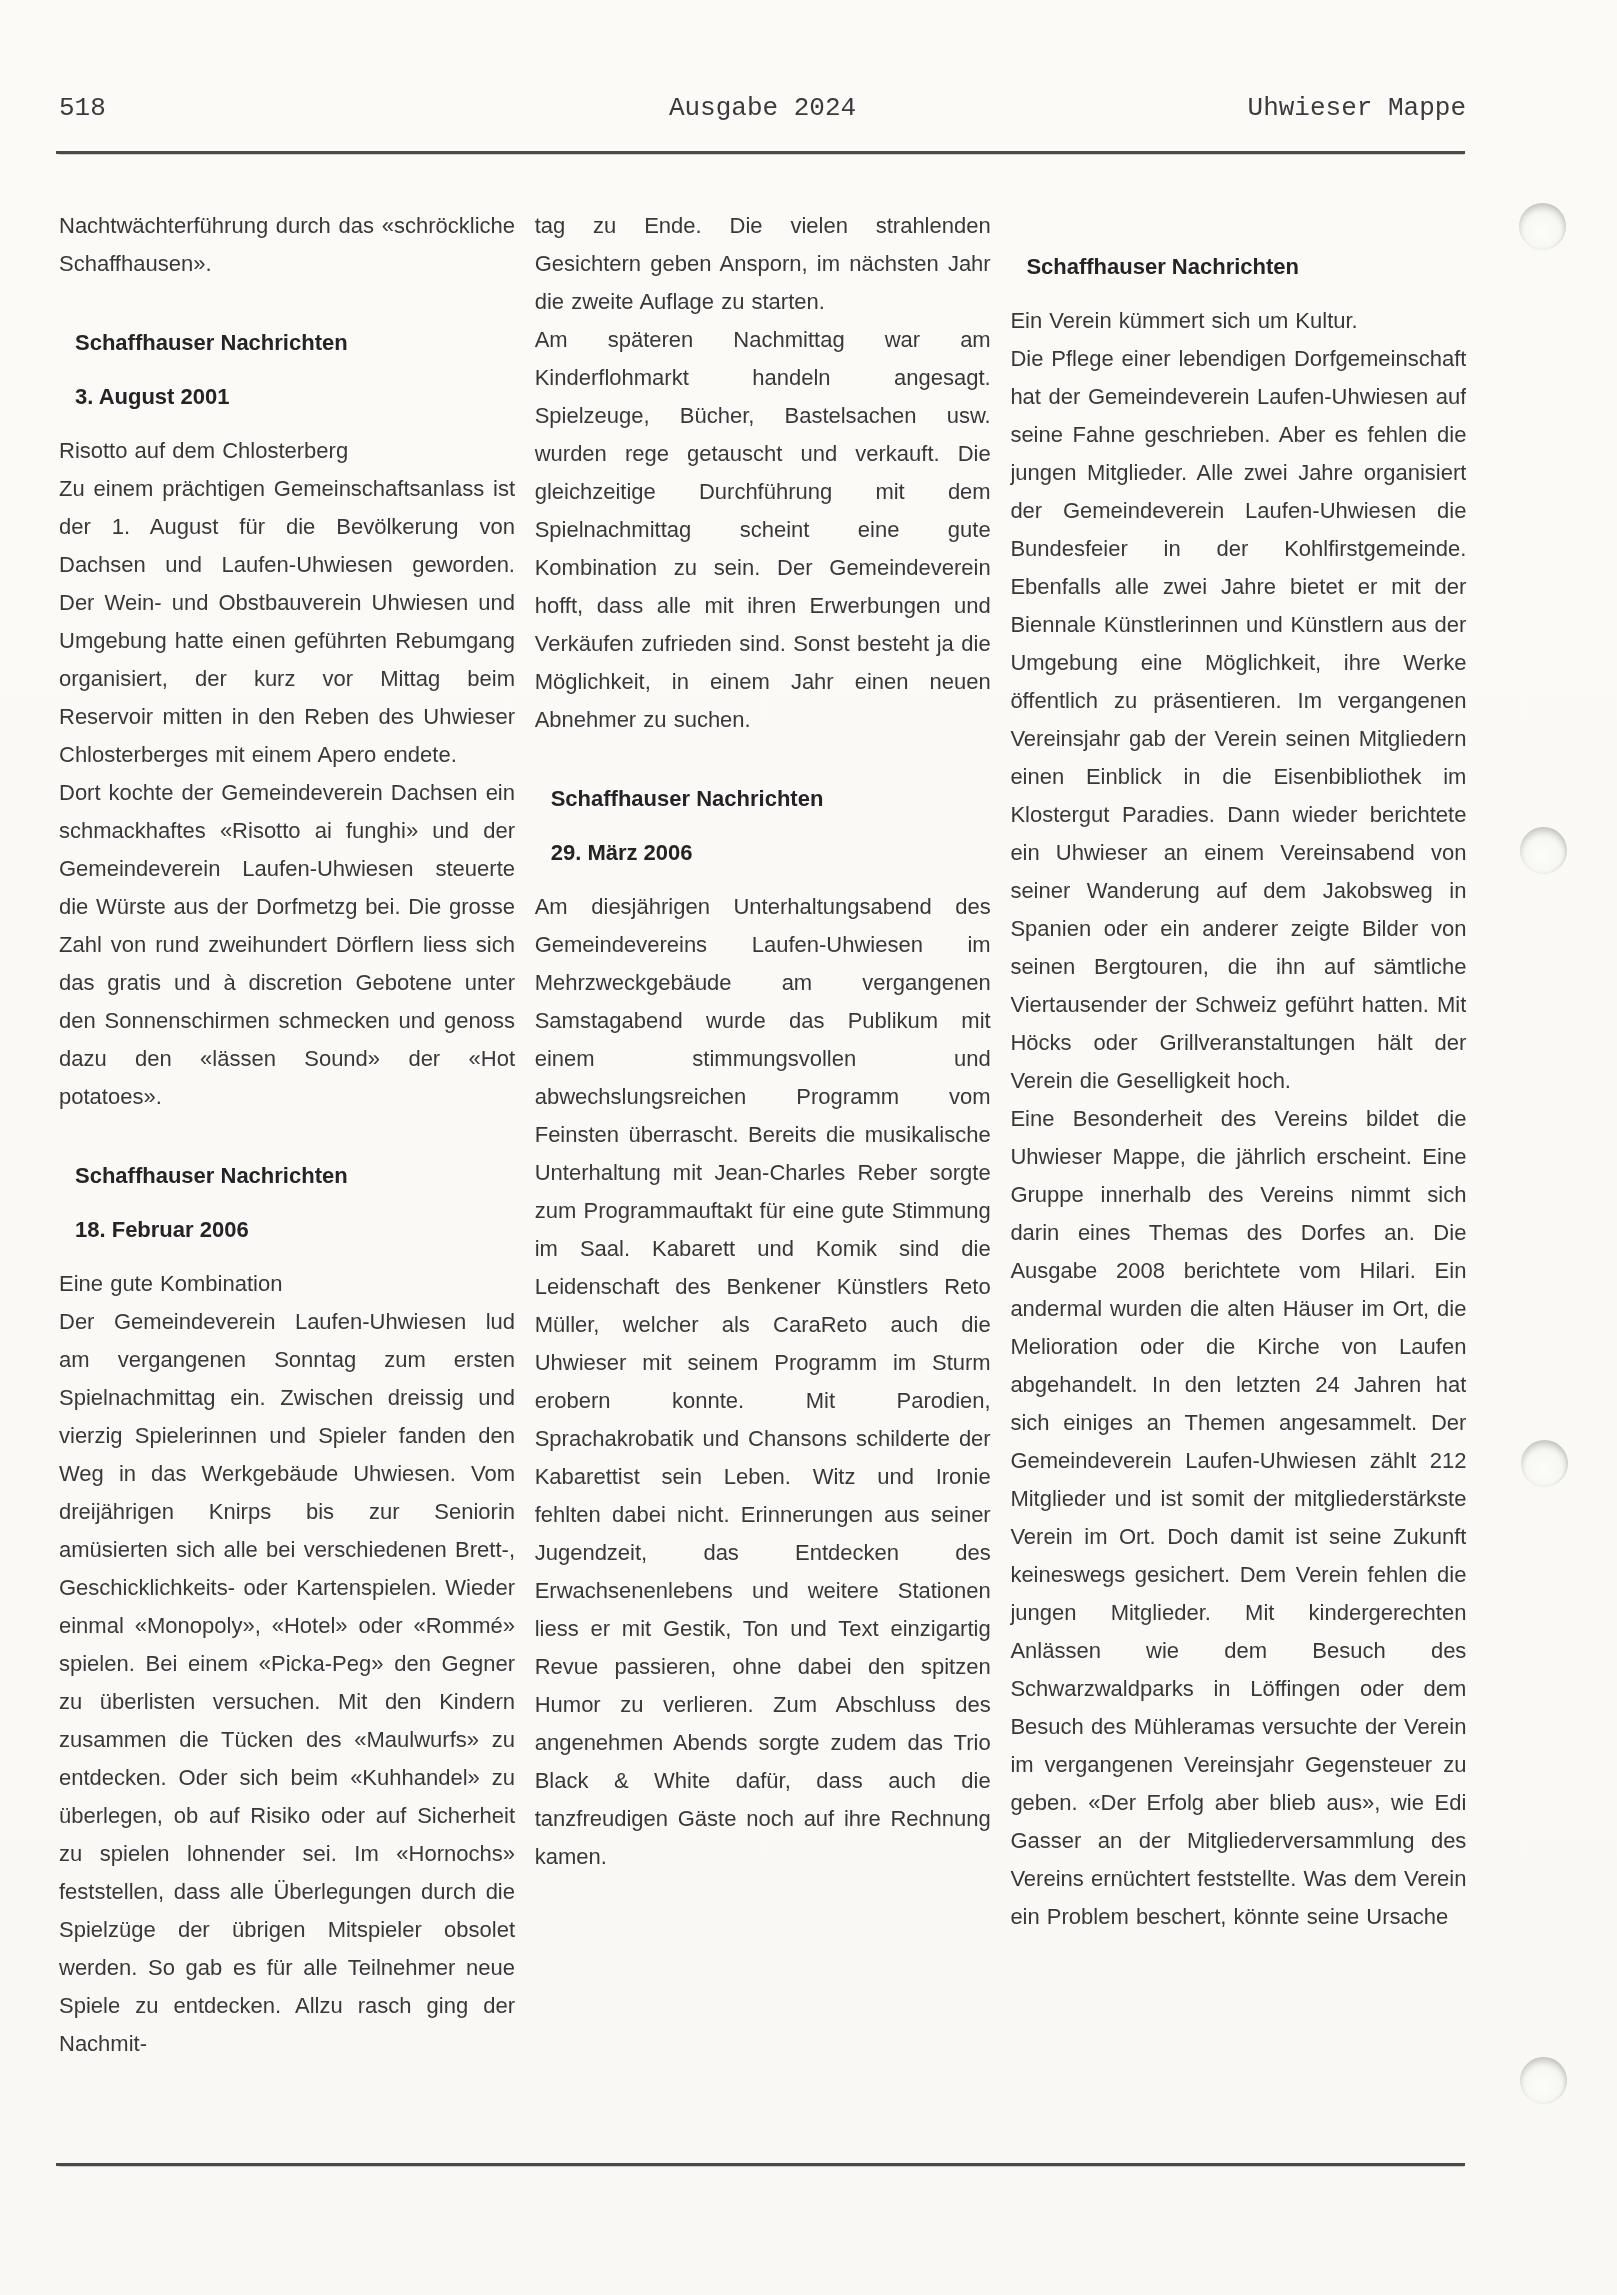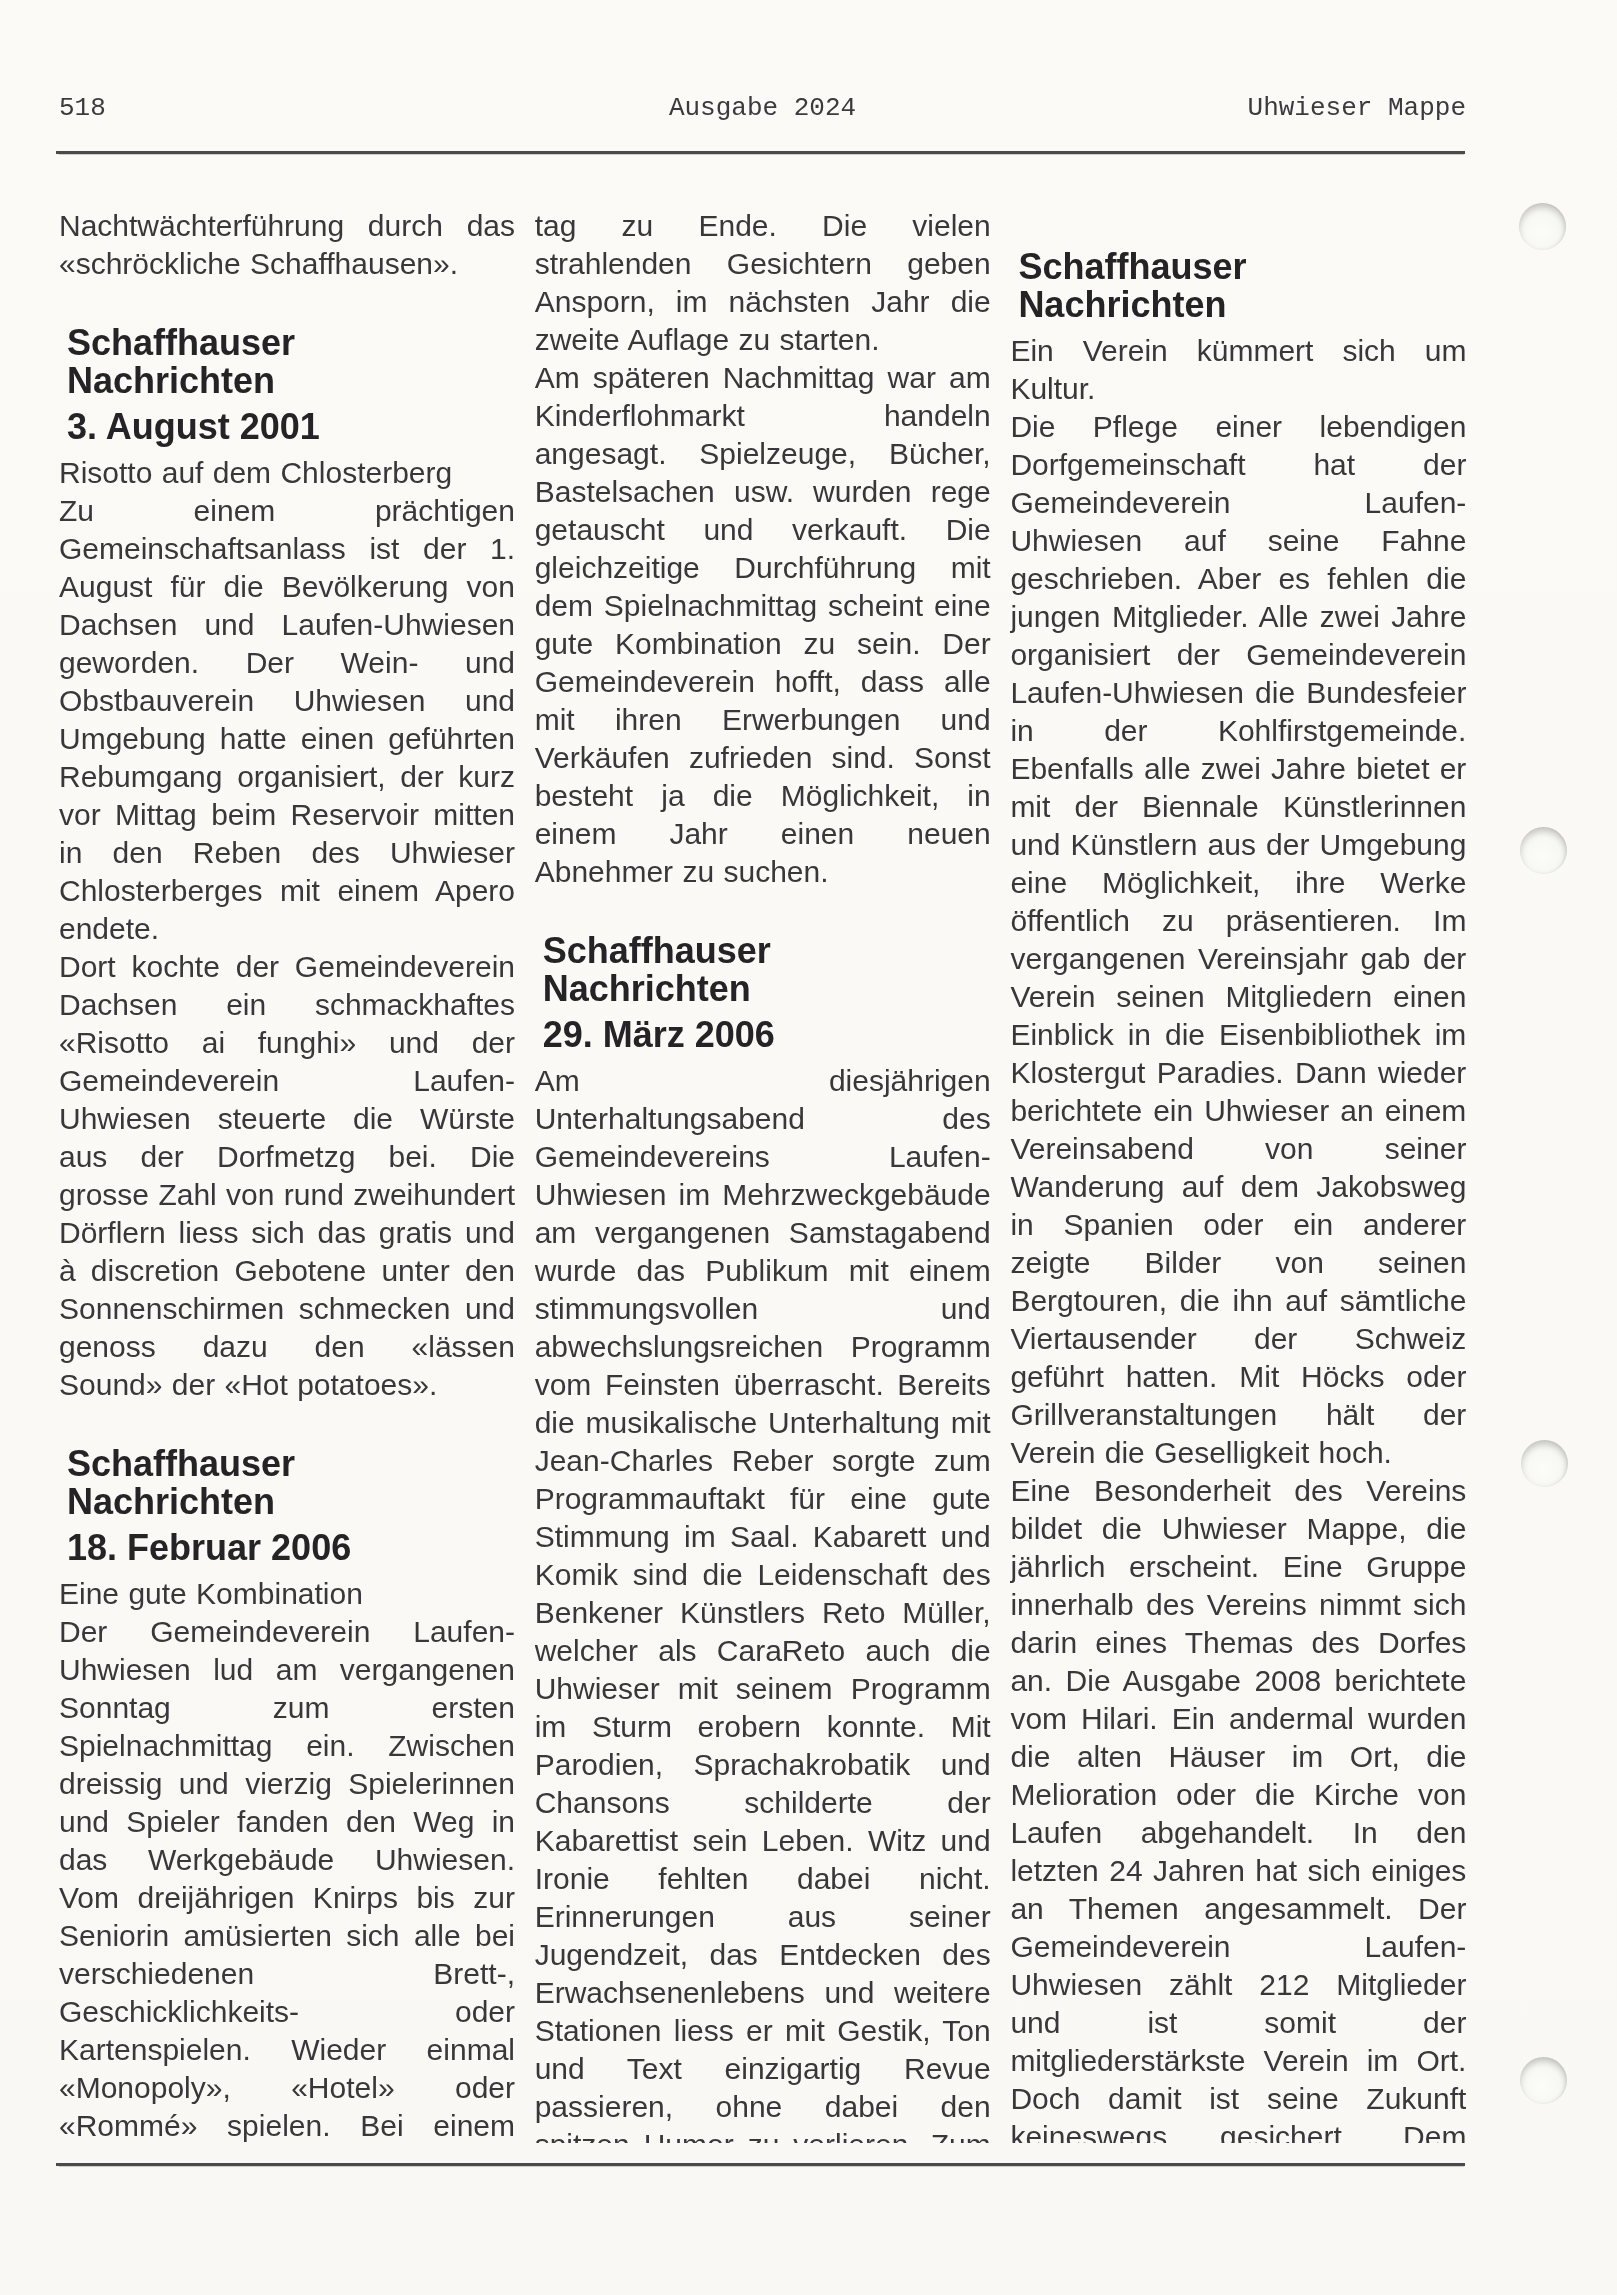--- a/index.html
+++ b/index.html
@@ -35,32 +35,32 @@
   }
   .col {
     width: 456px; height: 100%;
     overflow: hidden;
     text-align: justify;
     hyphens: auto; -webkit-hyphens: auto;
     overflow-wrap: break-word;
   }
   .col p, .col .lead {
     margin: 0;
-    font-size: 30px;
+    font-size: 22px;
     line-height: 38px;
     word-spacing: 1px;
     color: #38383b;
   }
   .article-title, .article-date {
-    font-size: 36px;
+    font-size: 22px;
     line-height: 38px;
     font-weight: bold;
     text-align: left;
     color: #242427;
-    margin: 8px;
+    margin: 16px;
   }
   .article-title { margin-top: 41px; }
   .first { margin-top: 0 !important; }
   .hole {
     position: absolute;
     width: 47px; height: 47px;
     border-radius: 50%;
     background: radial-gradient(circle at 46% 62%, #fcfcf9 0%, #f7f7f3 50%, #ecece7 80%, #dededa 100%);
     box-shadow: inset 0 3.9px 5.9px rgba(95,95,88,0.28), inset -1.3px 0 2.6px rgba(120,120,112,0.10);
   }

